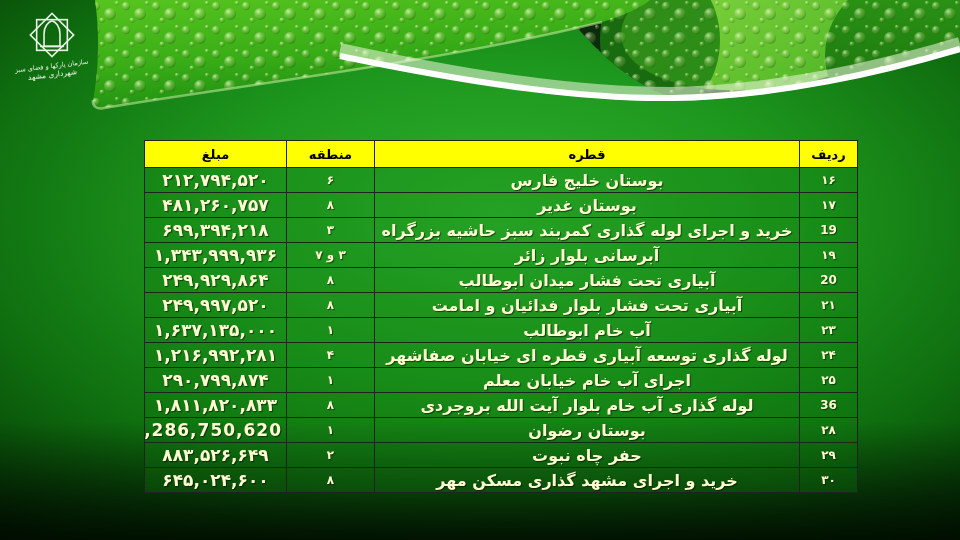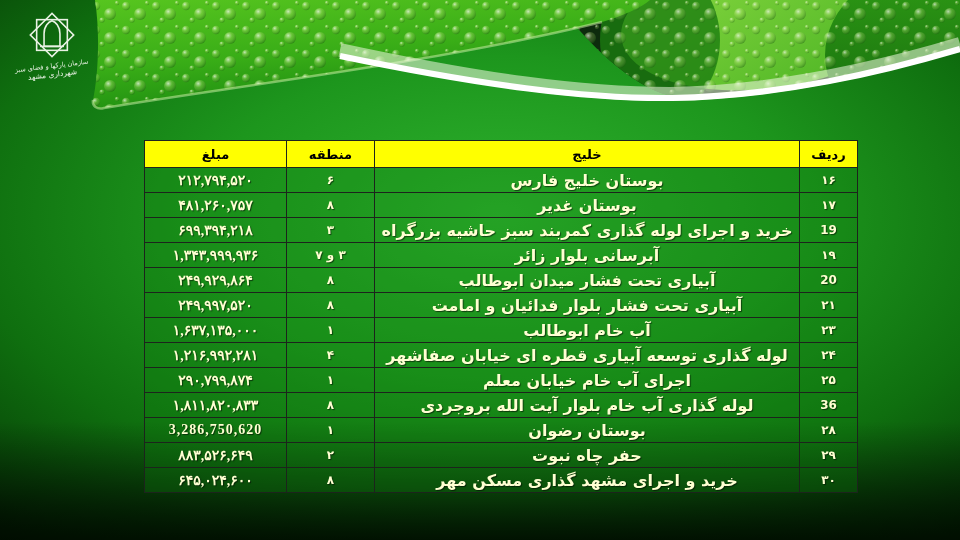--- a/index.html
+++ b/index.html
@@ -27,21 +27,21 @@
     height:26px; border:1px solid #1f241f; padding:0 3px;margin-left:20px;
   }
   td {
     height:24px; font-size:12px; font-weight:bold; color:#ffffd2;
     text-align:center; vertical-align:middle;
     border:1px solid #1c241c; padding:0 4px;
     background:rgba(18,126,18,0.30);
     text-shadow:1px 1px 1px rgba(0,0,0,0.55);
     overflow:hidden; white-space:nowrap;
   }
-  td.cell-amount { letter-spacing:1px; font-size:14px;font-family:Liberation Serif, serif; }
+  td.cell-amount { letter-spacing:1px; font-size:17px; }
   td.cell-contract { font-size:16px; }
 </style>
 </head>
 <body>
 
 <div class="stage">
 
   <div class="banner">
     <svg width="960" height="150" viewBox="0 0 960 150">
       <defs>
@@ -114,21 +114,21 @@
     <table>
       <colgroup>
         <col style="width:58px">
         <col style="width:425px">
         <col style="width:88px">
         <col style="width:142px">
       </colgroup>
       <thead>
         <tr>
           <th>ردیف</th>
-          <th>خلیج</th>
+          <th>قطره</th>
           <th>منطقه</th>
           <th>مبلغ</th>
         </tr>
       </thead>
       <tbody>
           <tr>
             <td class="cell cell-row">۱۶</td>
             <td class="cell cell-contract">بوستان خلیج فارس</td>
             <td class="cell cell-region">۶</td>
             <td class="cell cell-amount">۲۱۲,۷۹۴,۵۲۰</td>

